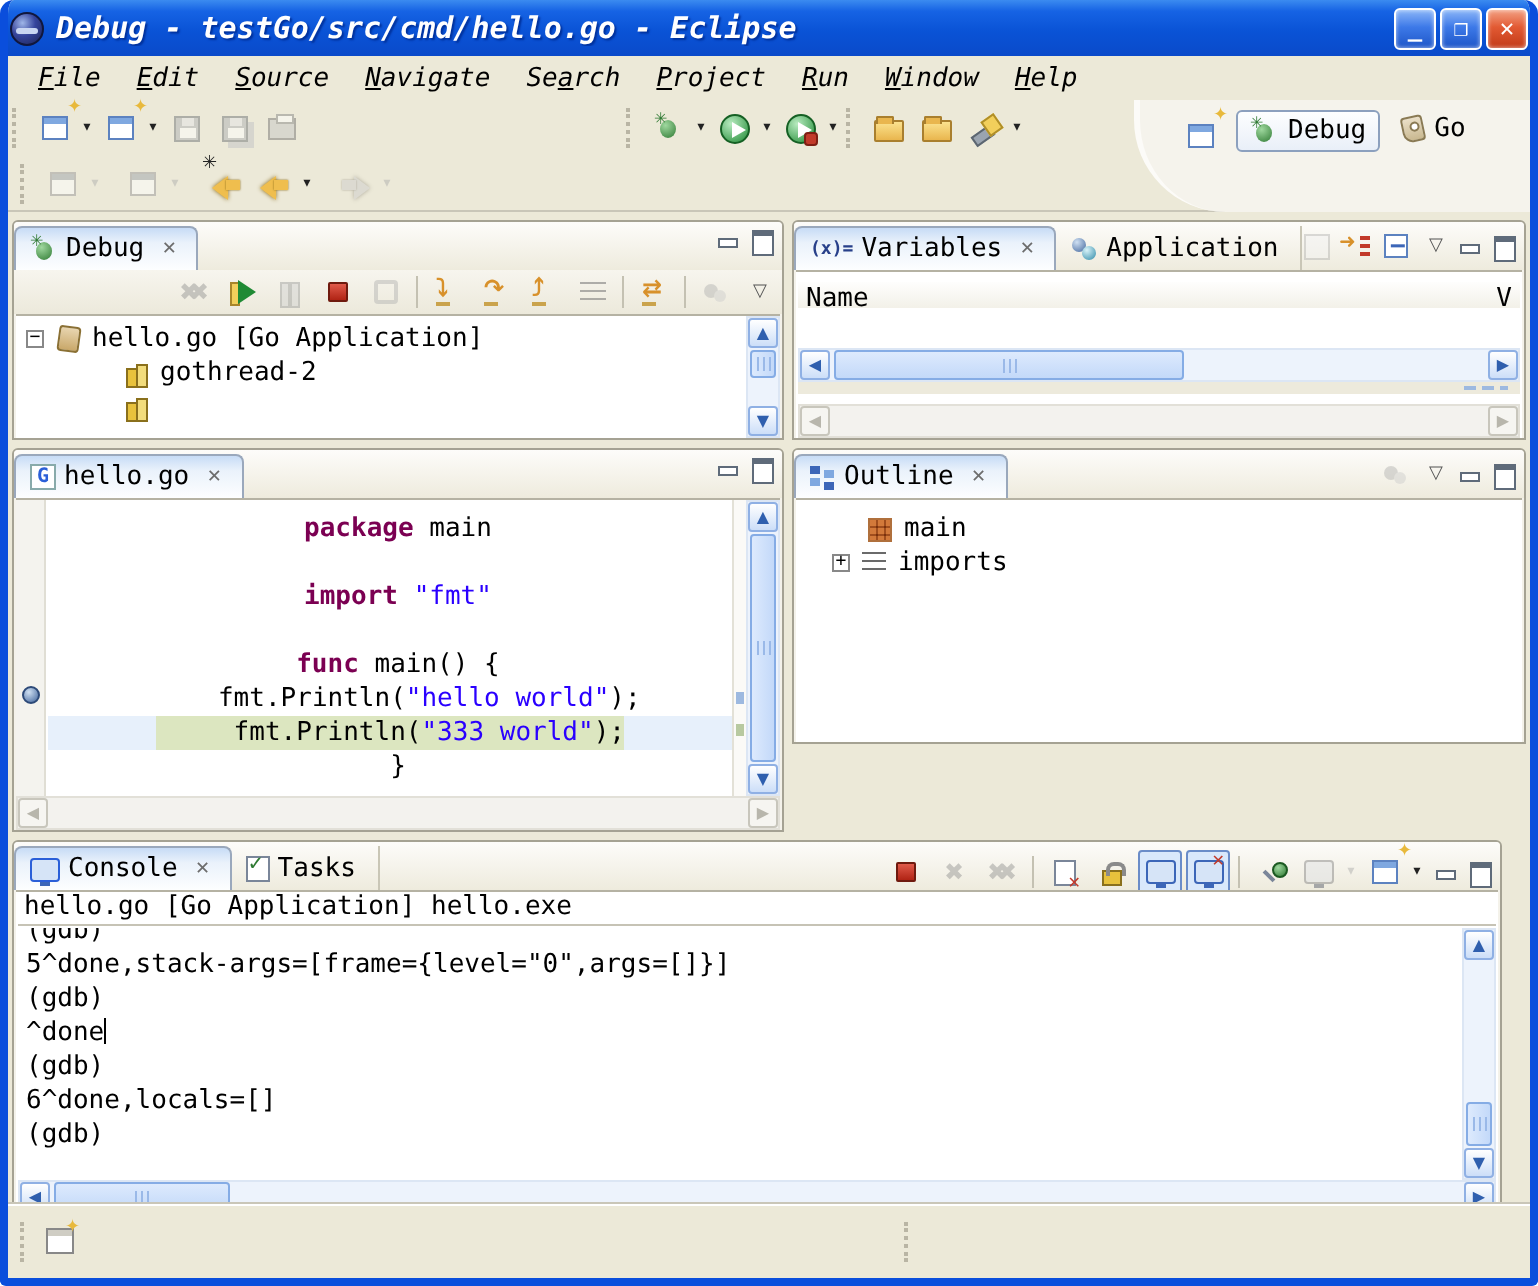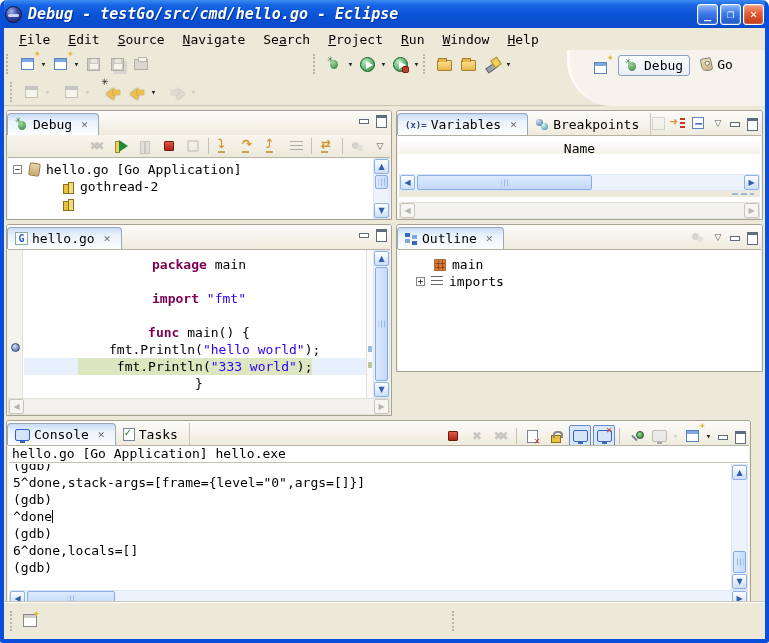--- a/index.html
+++ b/index.html
@@ -7,21 +7,21 @@
   body{font-family:"DejaVu Sans Mono",monospace;font-size:13px;color:#000;width:769px;height:643px;overflow:hidden;}
   .window{position:relative;width:769px;height:643px;background:#ECE9D8;border:4px solid #0A4EDC;border-top:none;border-radius:7px 7px 3px 3px;overflow:hidden;}
   
   .titlebar{position:absolute;left:-4px;right:-4px;top:0;height:28px;background:linear-gradient(180deg,#3B8BF0 0%,#1663E4 20%,#0A53D6 55%,#0A4ACA 100%);display:flex;align-items:center;padding:0 5px;border-radius:7px 7px 0 0;}
   .title-text{color:#fff;font-weight:bold;font-size:15px;margin-left:6px;text-shadow:1px 1px 1px #01319c;white-space:nowrap;flex:1;overflow:hidden;font-style:italic;}
   .tb-btn{width:21px;height:21px;border-radius:3px;border:1px solid #fff;margin-left:2px;display:flex;align-items:center;justify-content:center;color:#fff;font-weight:bold;font-size:12px;line-height:1;background:linear-gradient(180deg,#8BB6F8 0%,#3D79E8 45%,#1E56C8 100%);box-shadow:inset 0 0 2px rgba(255,255,255,.7);}
   .tb-btn.close{background:linear-gradient(180deg,#F3A183 0%,#E25A33 45%,#C23A17 100%);}
   .ecl-logo{width:17px;height:17px;border-radius:50%;background:radial-gradient(circle at 35% 30%,#9FB6E8 0%,#35449C 45%,#1B2353 100%);border:1px solid #10173d;position:relative;}
   .ecl-logo::after{content:"";position:absolute;left:2px;top:7px;width:11px;height:3px;background:#c9d6f2;border-radius:2px;}
   
-  .menubar{position:absolute;left:0;right:0;top:28px;height:22px;background:#ECE9D8;display:flex;align-items:center;padding-left:6px;}
+  .menubar{position:absolute;left:0;right:0;top:28px;height:22px;background:#ECE9D8;display:flex;align-items:center;padding-left:6px;font-style:italic;}
   .menu-item{padding:2px 9px;white-space:nowrap;}
   .mn{text-decoration:underline;}
   
   .toolbars{position:absolute;left:0;right:0;top:50px;height:56px;background:#ECE9D8;border-bottom:1px solid #C9C6B8;}
   .trow{position:absolute;left:0;display:flex;align-items:center;height:28px;}
   .trow1{top:0;} .trow2{top:28px;}
   .grip{width:7px;height:20px;margin:0 2px;border-left:2px dotted #b9b5a4;}
   .ticon{width:22px;height:22px;display:flex;align-items:center;justify-content:center;margin:0 1px;position:relative;}
   .dd{width:9px;height:22px;display:flex;align-items:center;justify-content:center;}
   .dd::before{content:"▾";font-size:9px;color:#222;}
@@ -385,39 +385,39 @@
 
   <div class="view" style="left:392px;top:110px;right:2px;height:110px;">
     <div class="vtabs">
       <div class="vtab sel">
         <span class="vtab-icn">(x)=</span>
         <span class="tlabel">Variables</span>
         <span class="tclose"></span>
       </div>
       <div class="vtab">
         <span class="bp-pair"></span>
-        <span class="tlabel">Breakpoints</span>
+        <span class="tlabel">Application</span>
       </div>
       <div class="vctrl" style="top:4px;">
         <span class="ticon dis" style="width:18px;height:16px;">
             <span class="typenames"></span>
           </span>
         <span class="ticon" style="width:18px;height:16px;">
             <span class="logical"></span>
           </span>
         <span class="ticon" style="width:18px;height:16px;">
             <span class="collapse"></span>
           </span>
         <span class="chev"></span>
         <span class="vmin"></span>
         <span class="vmax"></span>
       </div>
     </div>
     <div class="vbody" style="top:24px;">
-      <div class="col-hdr" style="top:5px;flex-direction:column;">
+      <div class="col-hdr" style="top:5px;">
         <span>Name</span>
         <span class="cv">V</span>
       </div>
       <div style="position:absolute;left:1px;right:1px;top:18px;height:20px;background:#fff;"></div>
       <div class="sbh" style="left:1px;right:1px;top:38px;">
         <span class="sb-btn sb-left"></span>
         <span class="sb-thumb" style="left:17px;width:175px;"></span>
         <span class="sb-btn sb-right"></span>
       </div>
       <div class="sash" style="top:55px;"></div>

